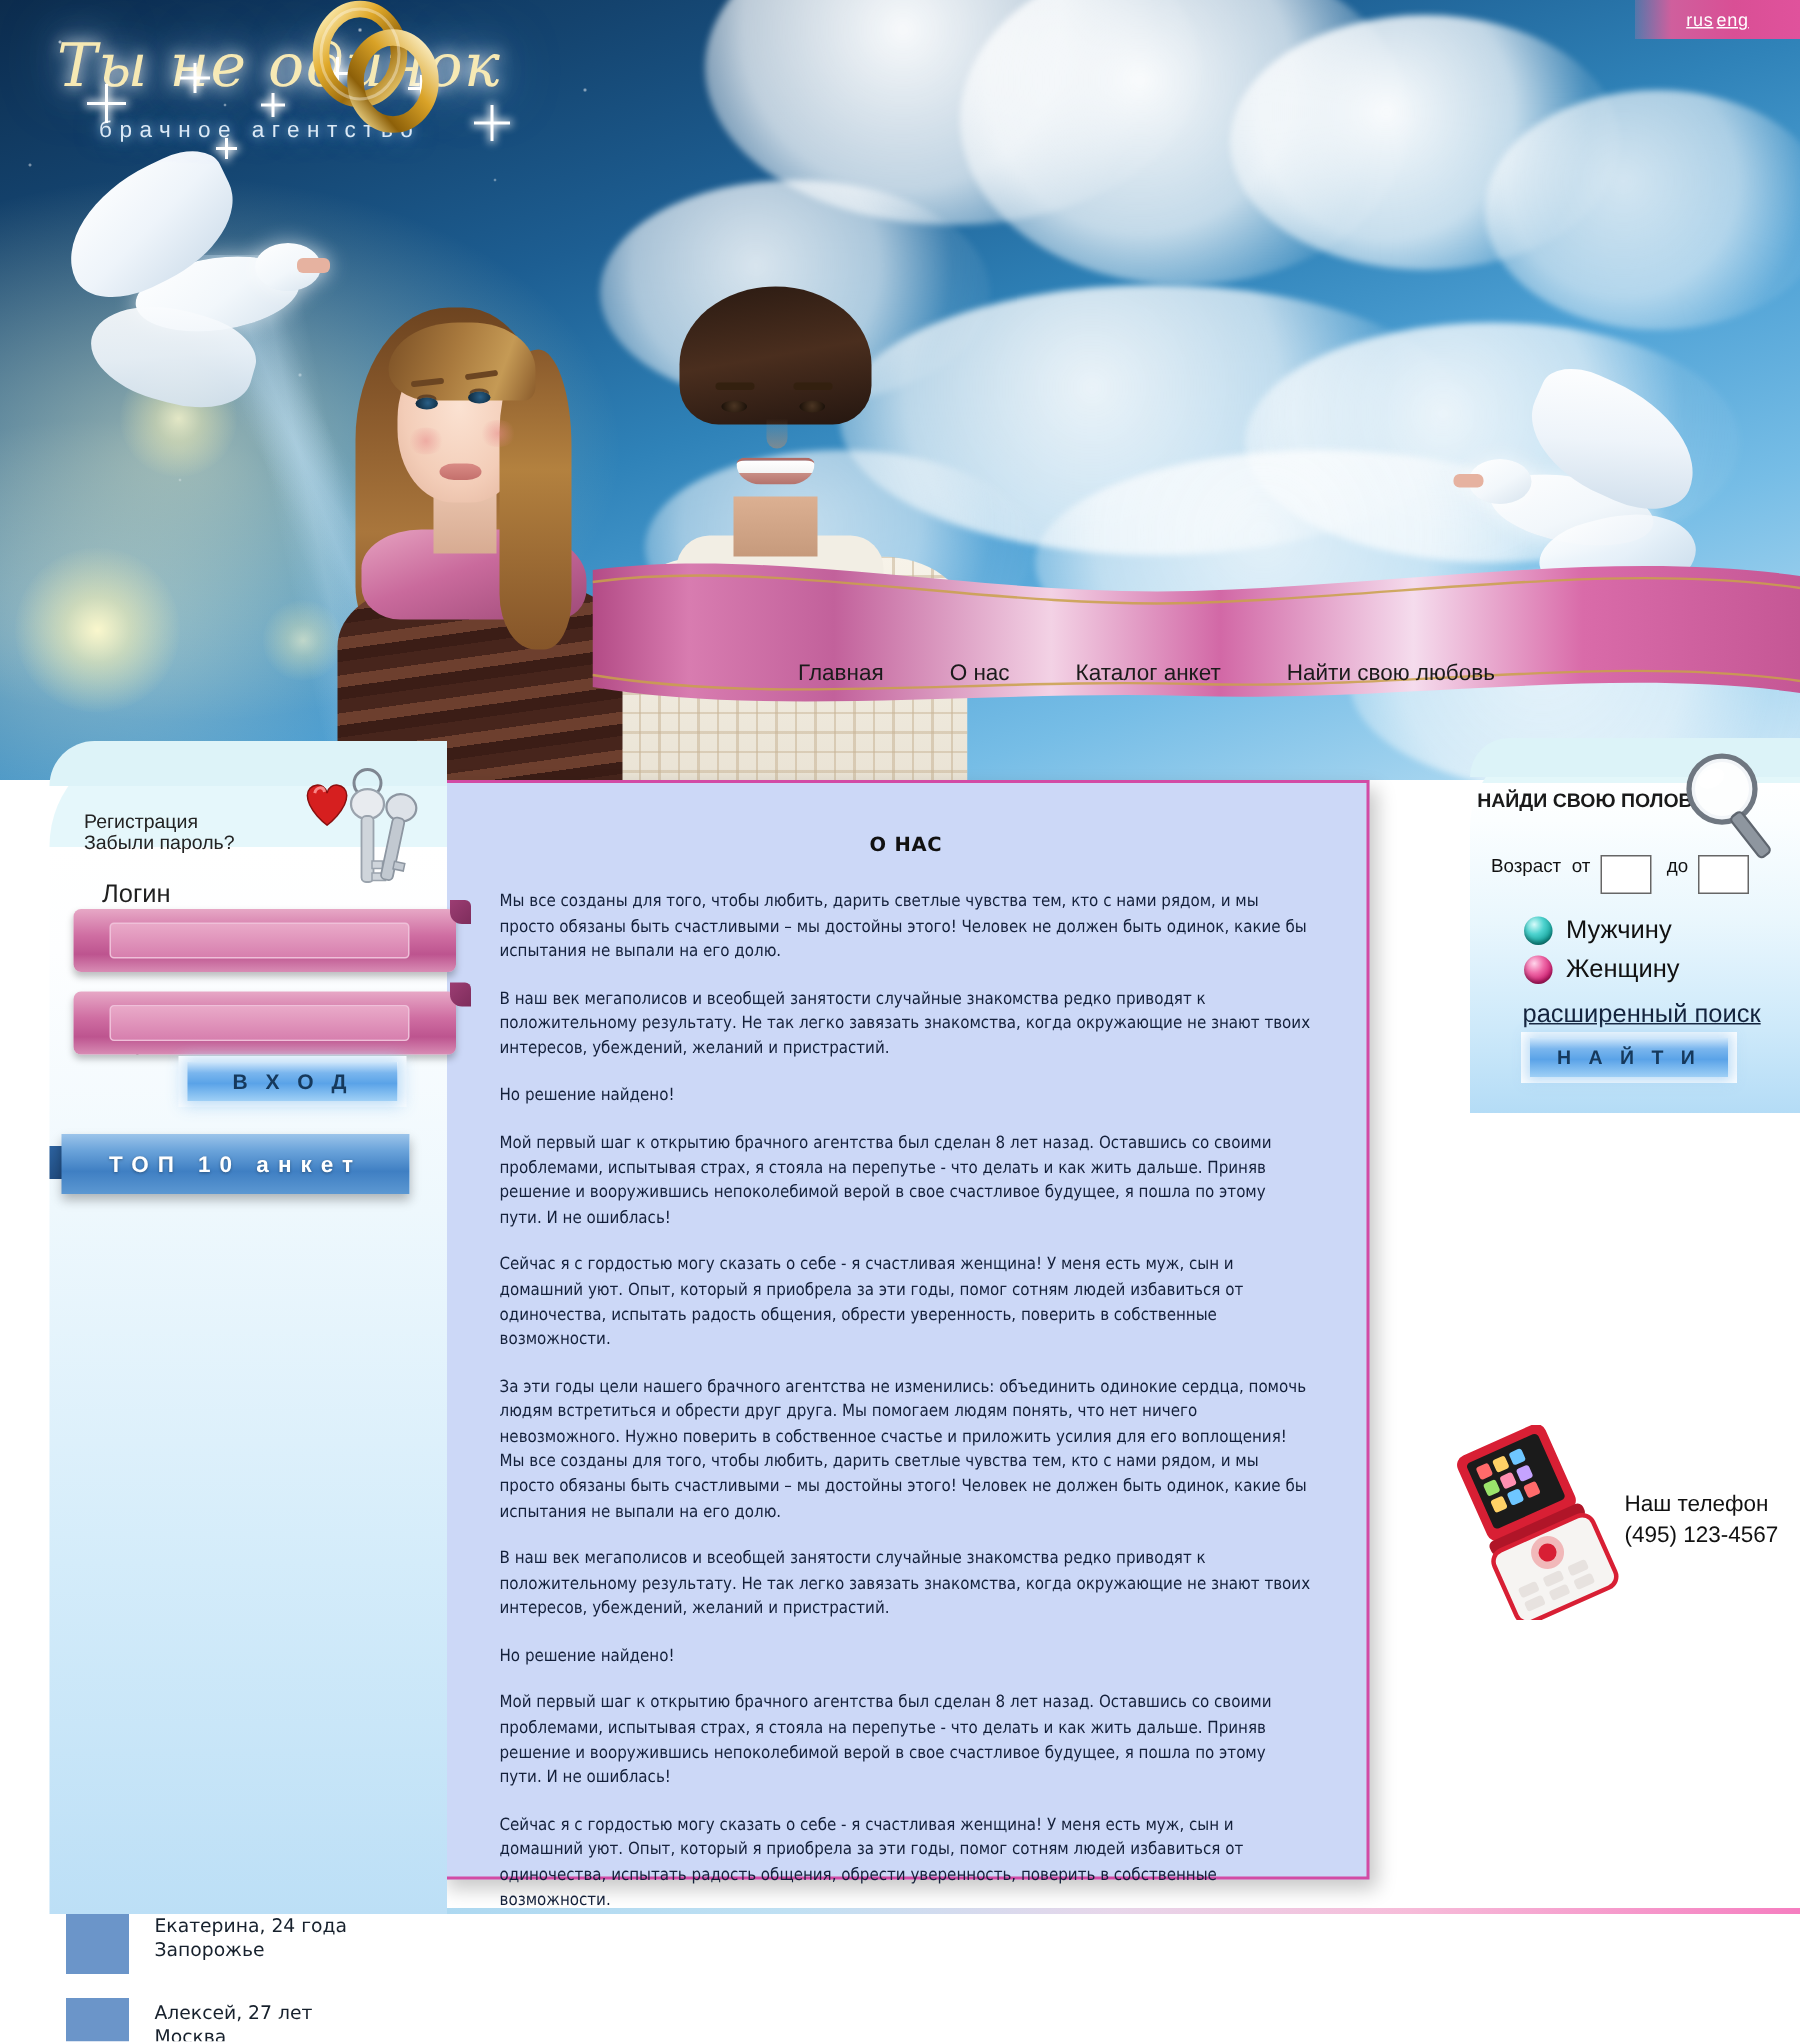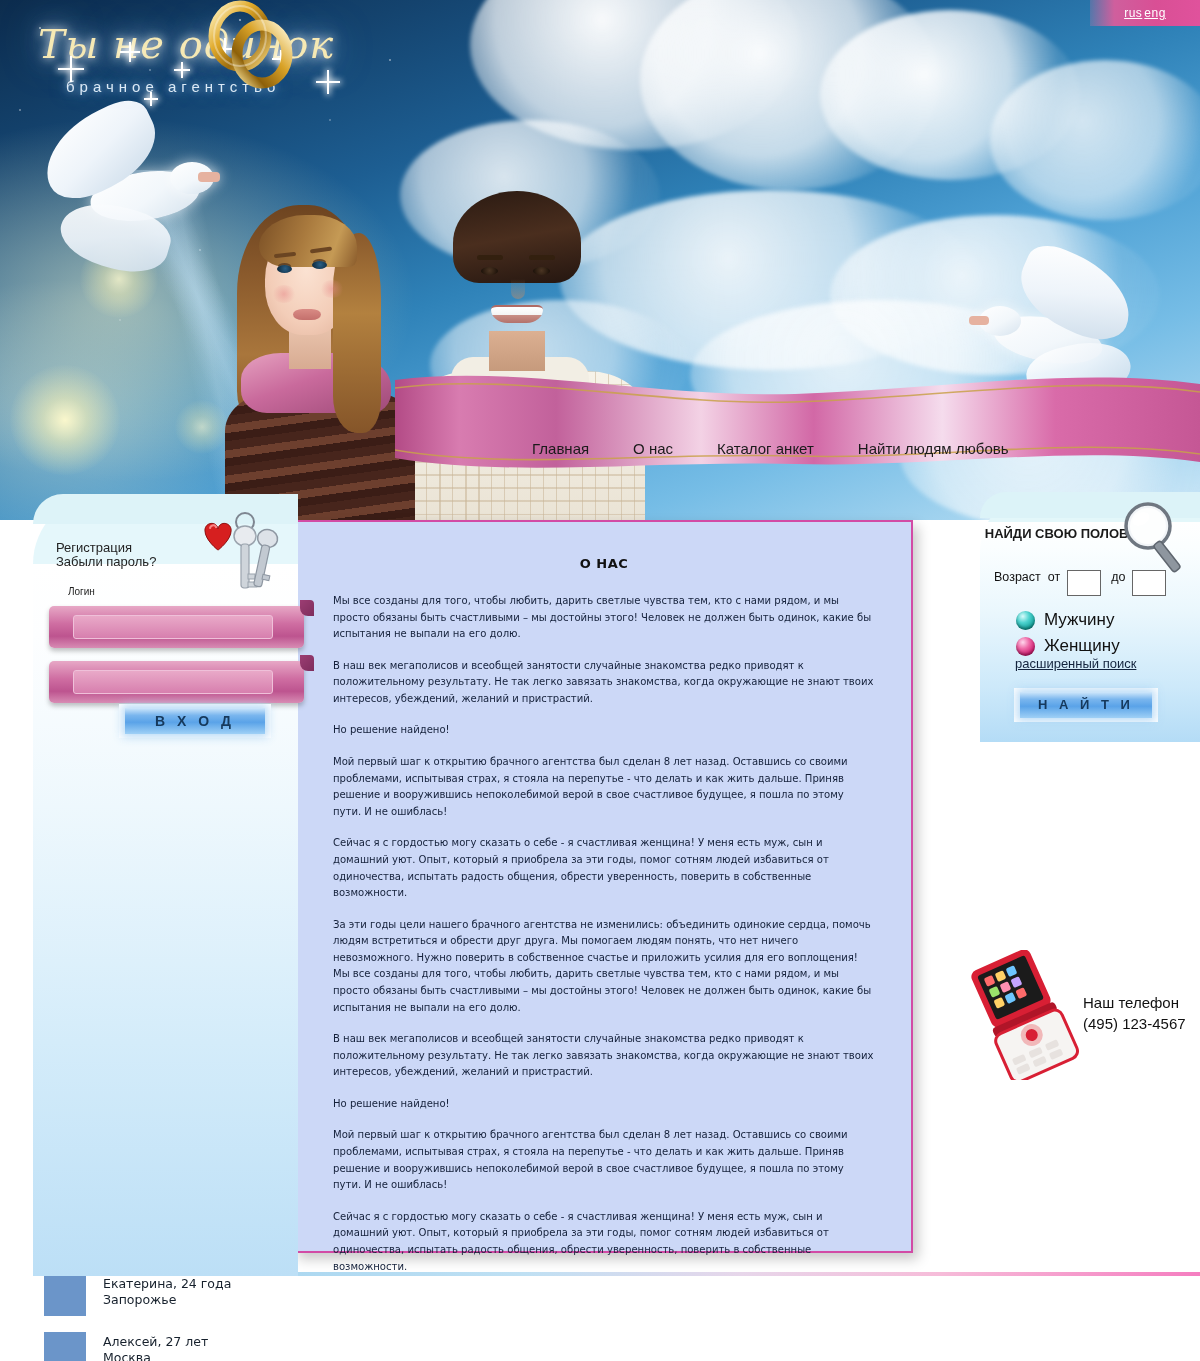--- a/index.html
+++ b/index.html
@@ -227,21 +227,21 @@
     background: #ddf3f8; border-radius: 70px 0 0 0;
   }
   .login-link {
     position: absolute; font-size: 13px; color: #232323; cursor: pointer;
   }
   .login-link.reg { left: 23px; top: 46px; }
   .login-link.forgot { left: 23px; top: 60px; }
 
   .keys { position: absolute; left: 168px; top: 14px; width: 84px; height: 100px; }
 
-  .field-label { position: absolute; left: 35px; font-size: 10px; color: #1f1f1f; }
+  .field-label { position: absolute; left: 35px; font-size: 17px; color: #1f1f1f; }
   .field-label.login { top: 92px; }
   .field-label.pass  { top: 147px; margin-top: 43px; }
 
   .pink-field {
     position: absolute; left: 16px; width: 255px; height: 42px;
     background: linear-gradient(180deg, #e7a8c6 0%, #cf6ea2 42%, #bd548f 72%, #d88cb4 100%);
     border-radius: 5px;
     box-shadow: 0 3px 5px rgba(0,0,0,.25);
   }
   .pink-field.f1 { top: 112px; }
@@ -355,21 +355,21 @@
     font-family: "Liberation Sans", sans-serif; font-size: 12px; text-align: center; outline: none;
   }
   .radio-row { position: absolute; left: 36px; display: flex; align-items: center; gap: 9px; cursor: pointer; }
   .radio-row.r1 { top: 118px; }
   .radio-row.r2 { top: 144px; }
   .bead { width: 19px; height: 19px; border-radius: 50%; }
   .bead.male   { background: radial-gradient(circle at 36% 28%, #d8fbfb 0%, #4ed3cf 35%, #16a39c 70%, #0a6e69 100%); box-shadow: inset 0 -2px 3px rgba(0,0,0,.35); }
   .bead.female { background: radial-gradient(circle at 36% 28%, #ffd6ec 0%, #ef6aa8 35%, #cf1f72 70%, #8e1450 100%); box-shadow: inset 0 -2px 3px rgba(0,0,0,.35); }
   .radio-row .rl { font-size: 17px; color: #111111; }
   .adv-link {
-    position: absolute; left: 35px; top: 164px; font-size: 13px; color: #13233d;
+    position: absolute; left: 35px; top: 174px; font-size: 17px; color: #13233d;
     text-decoration: underline; cursor: pointer;
   }
   .find-btn {
     position: absolute; left: 34px; top: 196px; width: 144px; height: 34px;
     background: #ffffff; border: 0; cursor: pointer;
     display: flex; align-items: center; justify-content: center;
   }
   .find-btn span {
     display: block; width: 144px; height: 26px; line-height: 26px; text-align: center;
     background: linear-gradient(180deg, #cfe7fb 0%, #7ab6ee 28%, #5aa3e8 55%, #9fd0f6 100%);
@@ -509,21 +509,21 @@
       </defs>
       <path d="M0,22 C120,6 260,40 400,36 C540,32 680,8 805,26 L805,104 C680,86 540,110 400,106 C260,102 120,120 0,100 Z" fill="url(#rib)"></path>
       <path d="M0,22 C120,6 260,40 400,36 C540,32 680,8 805,26" fill="none" stroke="#c9a14a" stroke-width="1.6" opacity=".85" transform="translate(0,8)"></path>
       <path d="M0,100 C120,120 260,102 400,106 C540,110 680,86 805,104" fill="none" stroke="#c9a14a" stroke-width="1.6" opacity=".85" transform="translate(0,-8)"></path>
       <path d="M0,22 C-40,30 -60,56 -55,78 C-50,94 -20,100 0,100 Z" fill="url(#tail)" opacity=".9"></path>
     </svg>
     <div class="nav-links">
       <a href="#">Главная</a>
       <a href="#">О нас</a>
       <a href="#">Каталог анкет</a>
-      <a href="#">Найти людям любовь</a>
+      <a href="#">Найти свою любовь</a>
     </div>
   </div>
 
   <div class="sidebar">
     <div class="sidebar-top-band"></div>
 
     <div class="login-link reg">Регистрация</div>
     <div class="login-link forgot">Забыли пароль?</div>
 
     <svg class="keys" viewBox="0 0 84 100">
@@ -555,20 +555,25 @@
     <div class="pink-field f2">
       <div class="tail"></div>
       <input type="password" value="" style="">
     </div>
 
     <button class="enter-btn">
       <span>В Х О Д</span>
     </button>
   </div>
 
+  <div class="top10">
+    <div class="fold-l"></div>
+    <div class="plate"></div>
+    <div class="label">ТОП 10 анкет</div>
+  </div>
   <svg class="rings" viewBox="0 0 100 100">
     <defs>
       <linearGradient id="gold1" x1="0" y1="0" x2="1" y2="1">
         <stop offset="0%" stop-color="#fff4c2"></stop>
           <stop offset="35%" stop-color="#e0a92a"></stop>
         <stop offset="65%" stop-color="#9c6c0e"></stop>
           <stop offset="100%" stop-color="#f2d277"></stop>
       </linearGradient>
       <linearGradient id="gold2" x1="1" y1="0" x2="0" y2="1">
         <stop offset="0%" stop-color="#fff8d8"></stop>

